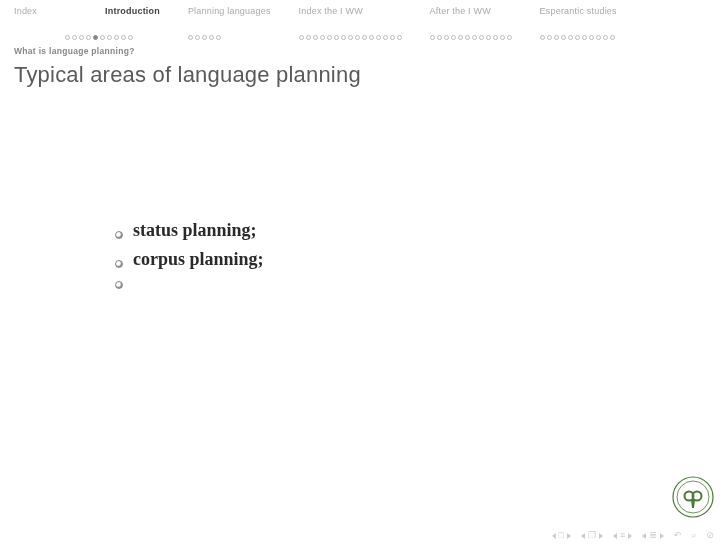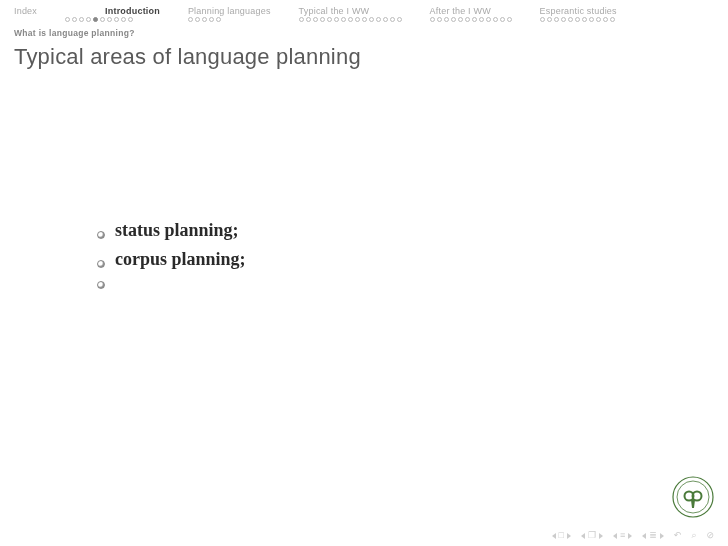--- a/index.html
+++ b/index.html
@@ -19,21 +19,21 @@
     font-size: 9px;
     color: #aaa;
   }
   .nav-item {
     display: flex;
     flex-direction: column;
     align-items: flex-start;
     margin-right: 28px;
   }
   .nav-item:last-child { margin-right: 0; }
-  .nav-label { margin-bottom: 0; letter-spacing: 0.2px; }
+  .nav-label { margin-bottom: 18px; letter-spacing: 0.2px; }
   .nav-item.current .nav-label { color: #444; font-weight: 600; padding-left: 40px; }
   .dots { display: flex; gap: 2px; margin-top: 1px; }
   .dot {
     width: 5px; height: 5px; border-radius: 50%;
     border: 0.8px solid #bbb; background: #fff;
   }
   .dot.filled { background: #888; border-color: #888; }
   .subsection {
     font-size: 8.5px;
     color: #888;
@@ -44,21 +44,21 @@
   .title {
     font-size: 22px;
     font-weight: 400;
     color: #5a5a5a;
     padding: 6px 14px 0 14px;
     letter-spacing: 0.2px;
   }
   .content {
     position: absolute;
     top: 220px;
-    left: 97px;
+    left: 115px;
     right: 60px;
   }
   .bullet-row {
     display: flex;
     align-items: baseline;
     margin-bottom: 8px;
   }
   .bullet-icon {
     width: 8px; height: 8px;
     border: 1px solid #888;
@@ -128,21 +128,21 @@
       <div class="nav-label">Planning languages</div>
       <div class="dots">
         <span class="dot"></span>
         <span class="dot"></span>
         <span class="dot"></span>
         <span class="dot"></span>
         <span class="dot"></span>
       </div>
     </div>
     <div class="nav-item">
-      <div class="nav-label">Typical the I WW</div>
+      <div class="nav-label">Index the I WW</div>
       <div class="dots">
         <span class="dot"></span>
         <span class="dot"></span>
         <span class="dot"></span>
         <span class="dot"></span>
         <span class="dot"></span>
         <span class="dot"></span>
         <span class="dot"></span>
         <span class="dot"></span>
         <span class="dot"></span>

